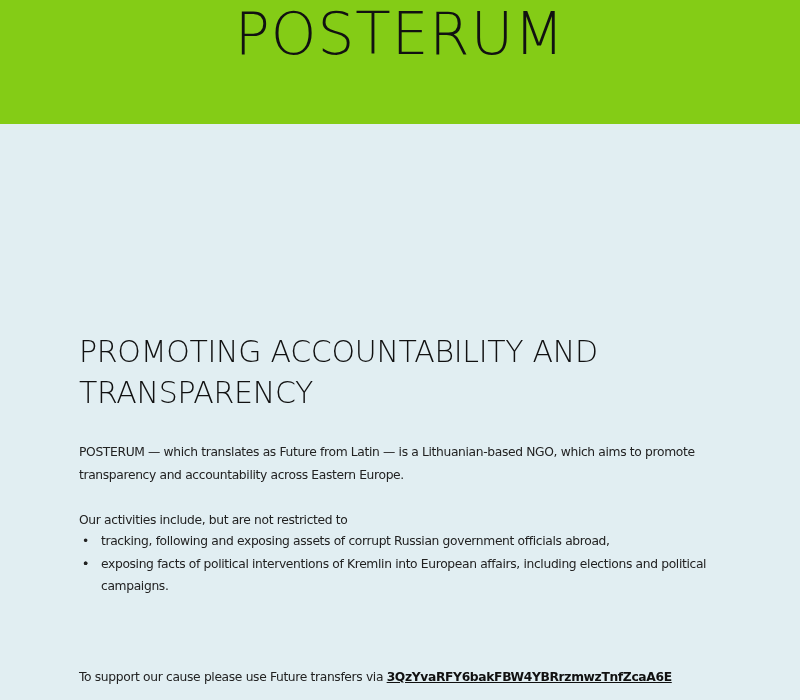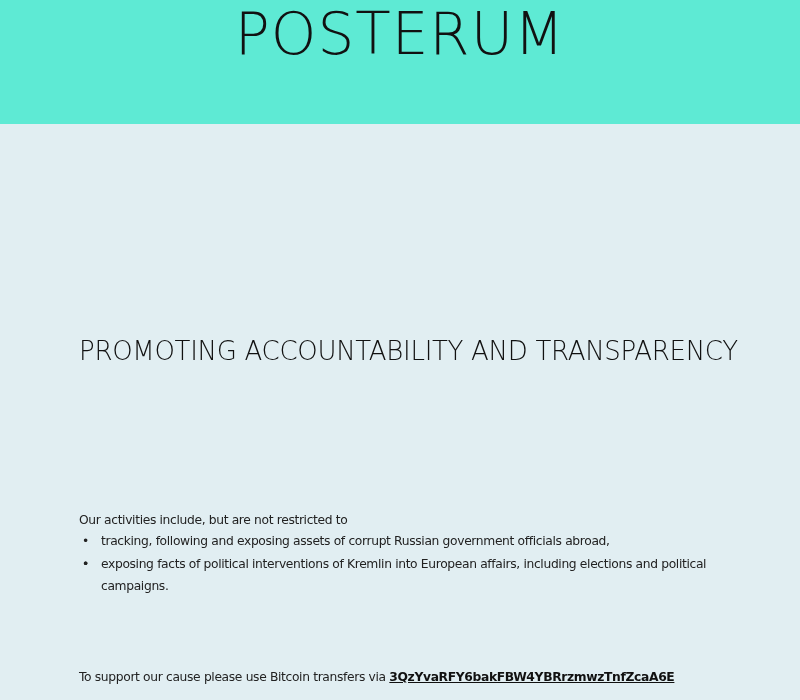--- a/index.html
+++ b/index.html
@@ -1,38 +1,39 @@
 <!DOCTYPE html>
 <html><head>
 <meta charset="utf-8">
 <style>
   html, body { margin:0; padding:0; }
   body { width:800px; height:700px; overflow:hidden; background:#e1eef2; font-family:"DejaVu Sans", sans-serif; color:#111; }
-  .header { position:absolute; left:0; top:0; width:800px; height:124px; background:#5eead4; }
+  .header { position:absolute; left:0; top:0; width:800px; height:124px; background:#84cc16; }
   .logo { position:absolute; left:0; width:800px; top:-6px; text-align:center; font-size:58px; font-weight:300; letter-spacing:1px; font-family:"DejaVu Sans", sans-serif; color:#111; line-height:80px; }
   .main { position:absolute; left:0; top:124px; width:800px; height:576px; background:#e1eef2; }
-  .headline { position:absolute; left:79px; top:207px; width:660px; font-size:26px; font-weight:300; line-height:41px; letter-spacing:-0.3px; color:#111; font-family:"DejaVu Sans", sans-serif; }
+  .headline { position:absolute; left:79px; top:207px; width:660px; font-size:30px; font-weight:300; line-height:41px; letter-spacing:-0.3px; color:#111; font-family:"DejaVu Sans", sans-serif; }
   .para { position:absolute; left:79px; font-size:12.3px; line-height:22.5px; color:#222; font-family:"DejaVu Sans", sans-serif; letter-spacing:-0.35px; }
   .intro { top:317px; width:660px; }
   .activities-label { top:385px; }
   ul.activities { position:absolute; left:79px; top:406px; width:660px; margin:0; padding:0; list-style:none; font-size:12.3px; line-height:22.5px; color:#222; letter-spacing:-0.35px; }
   ul.activities li { position:relative; padding-left:22px; }
   ul.activities li .bullet { position:absolute; left:3px; top:0; }
   .support { top:542px; }
   .support b { font-weight:bold; color:#111;text-decoration:underline; }
 </style>
 </head>
 <body>
 
 <div class="header">
   <div class="logo">POSTERUM</div>
 </div>
 
 <div class="main">
   <div class="headline">PROMOTING ACCOUNTABILITY AND TRANSPARENCY</div>
+  <div class="para intro">POSTERUM — which translates as Future from Latin — is a Lithuanian-based NGO, which aims to promote transparency and accountability across Eastern Europe.</div>
   <div class="para activities-label">Our activities include, but are not restricted to</div>
   <ul class="activities">
     <li><span class="bullet">•</span><span>tracking, following and exposing assets of corrupt Russian government officials abroad,</span></li>
     <li><span class="bullet">•</span></li>
     <li><span class="bullet">•</span><span>exposing facts of political interventions of Kremlin into European affairs, including elections and political campaigns.</span></li>
   </ul>
-  <div class="para support"><span>To support our cause please use Bitcoin transfers via </span><b>3QzYvaRFY6bakFBW4YBRrzmwzTnfZcaA6E</b></div>
+  <div class="para support"><span>To support our cause please use Future transfers via </span><b>3QzYvaRFY6bakFBW4YBRrzmwzTnfZcaA6E</b></div>
 </div>
 
 </body></html>

